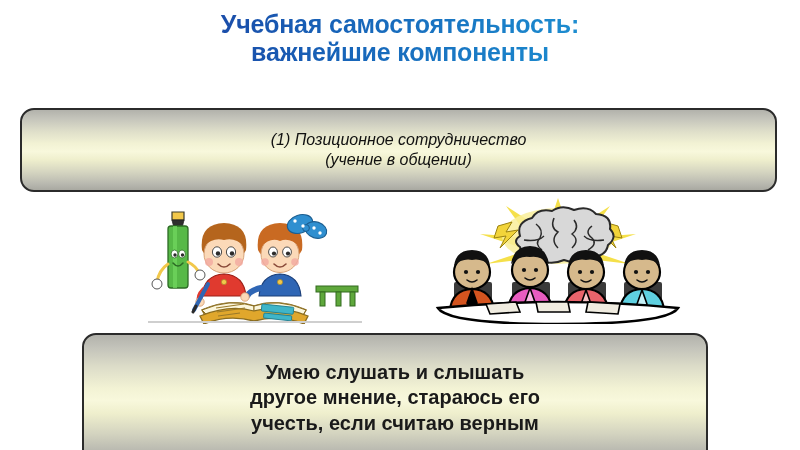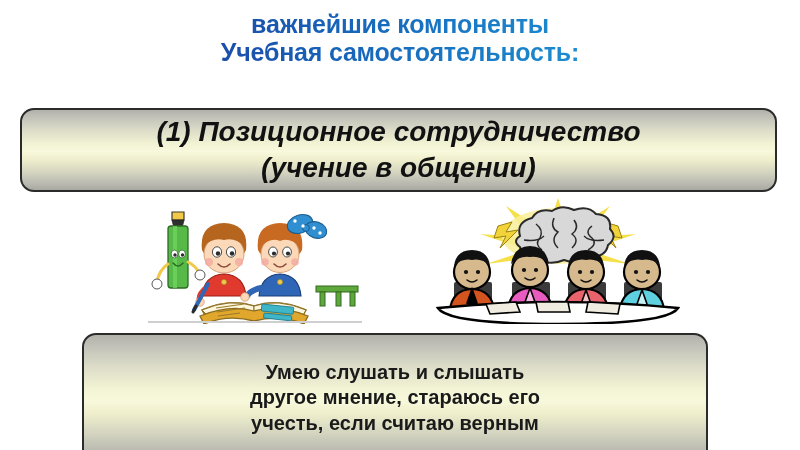--- a/index.html
+++ b/index.html
@@ -63,22 +63,22 @@
     align-items:center;
     justify-content:center;
     text-align:center;
   }
 
   #box-statement {
     left:20px; top:108px;
     width:757px; height:84px;
   }
   #box-statement .pill-text {
-    font-size:28px;
-    font-weight:bold;
+    font-size:16px;
+    font-weight:normal;
     font-style:italic;
     color:#111111;
     line-height:1.28;
     padding:0 14px;
     white-space:pre-line;
     text-indent:0;
   }
 
   #box-outcome {
     left:82px; top:333px;
@@ -108,22 +108,22 @@
   #art-brainstorm   { left:428px; width:260px; height:126px; }
 
   .art svg { display:block; width:100%; height:100%; }
 </style>
 </head>
 <body>
 
 <div class="slide">
 
   <div class="title-block">
+    <span class="title-line">Учебная самостоятельность:</span>
     <span class="title-line">важнейшие компоненты</span>
-    <span class="title-line">Учебная самостоятельность:</span>
   </div>
 
   <div class="pill" id="box-statement">
     <span class="pill-text">(1)  Позиционное сотрудничество
 (учение в общении)</span>
   </div>
 
   <div class="art-row">
 
     <div class="art" id="art-kids-reading">

